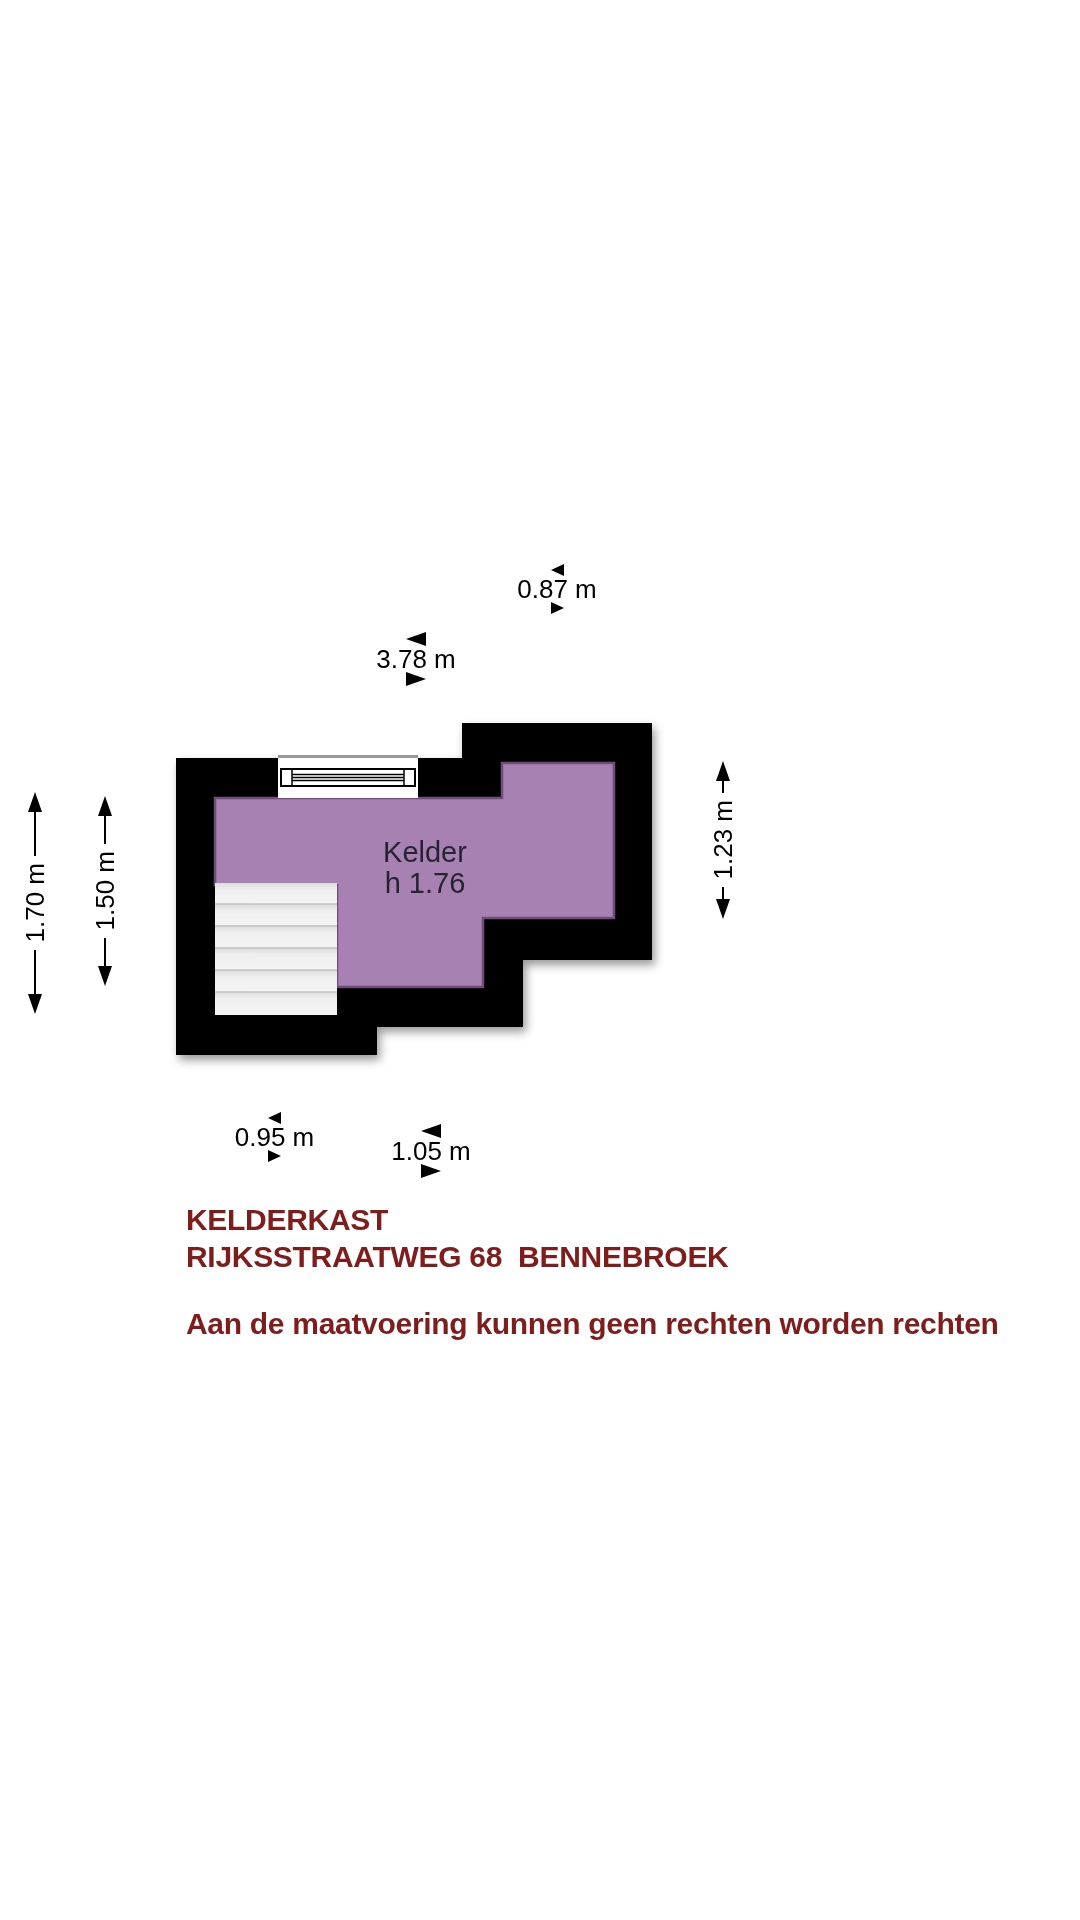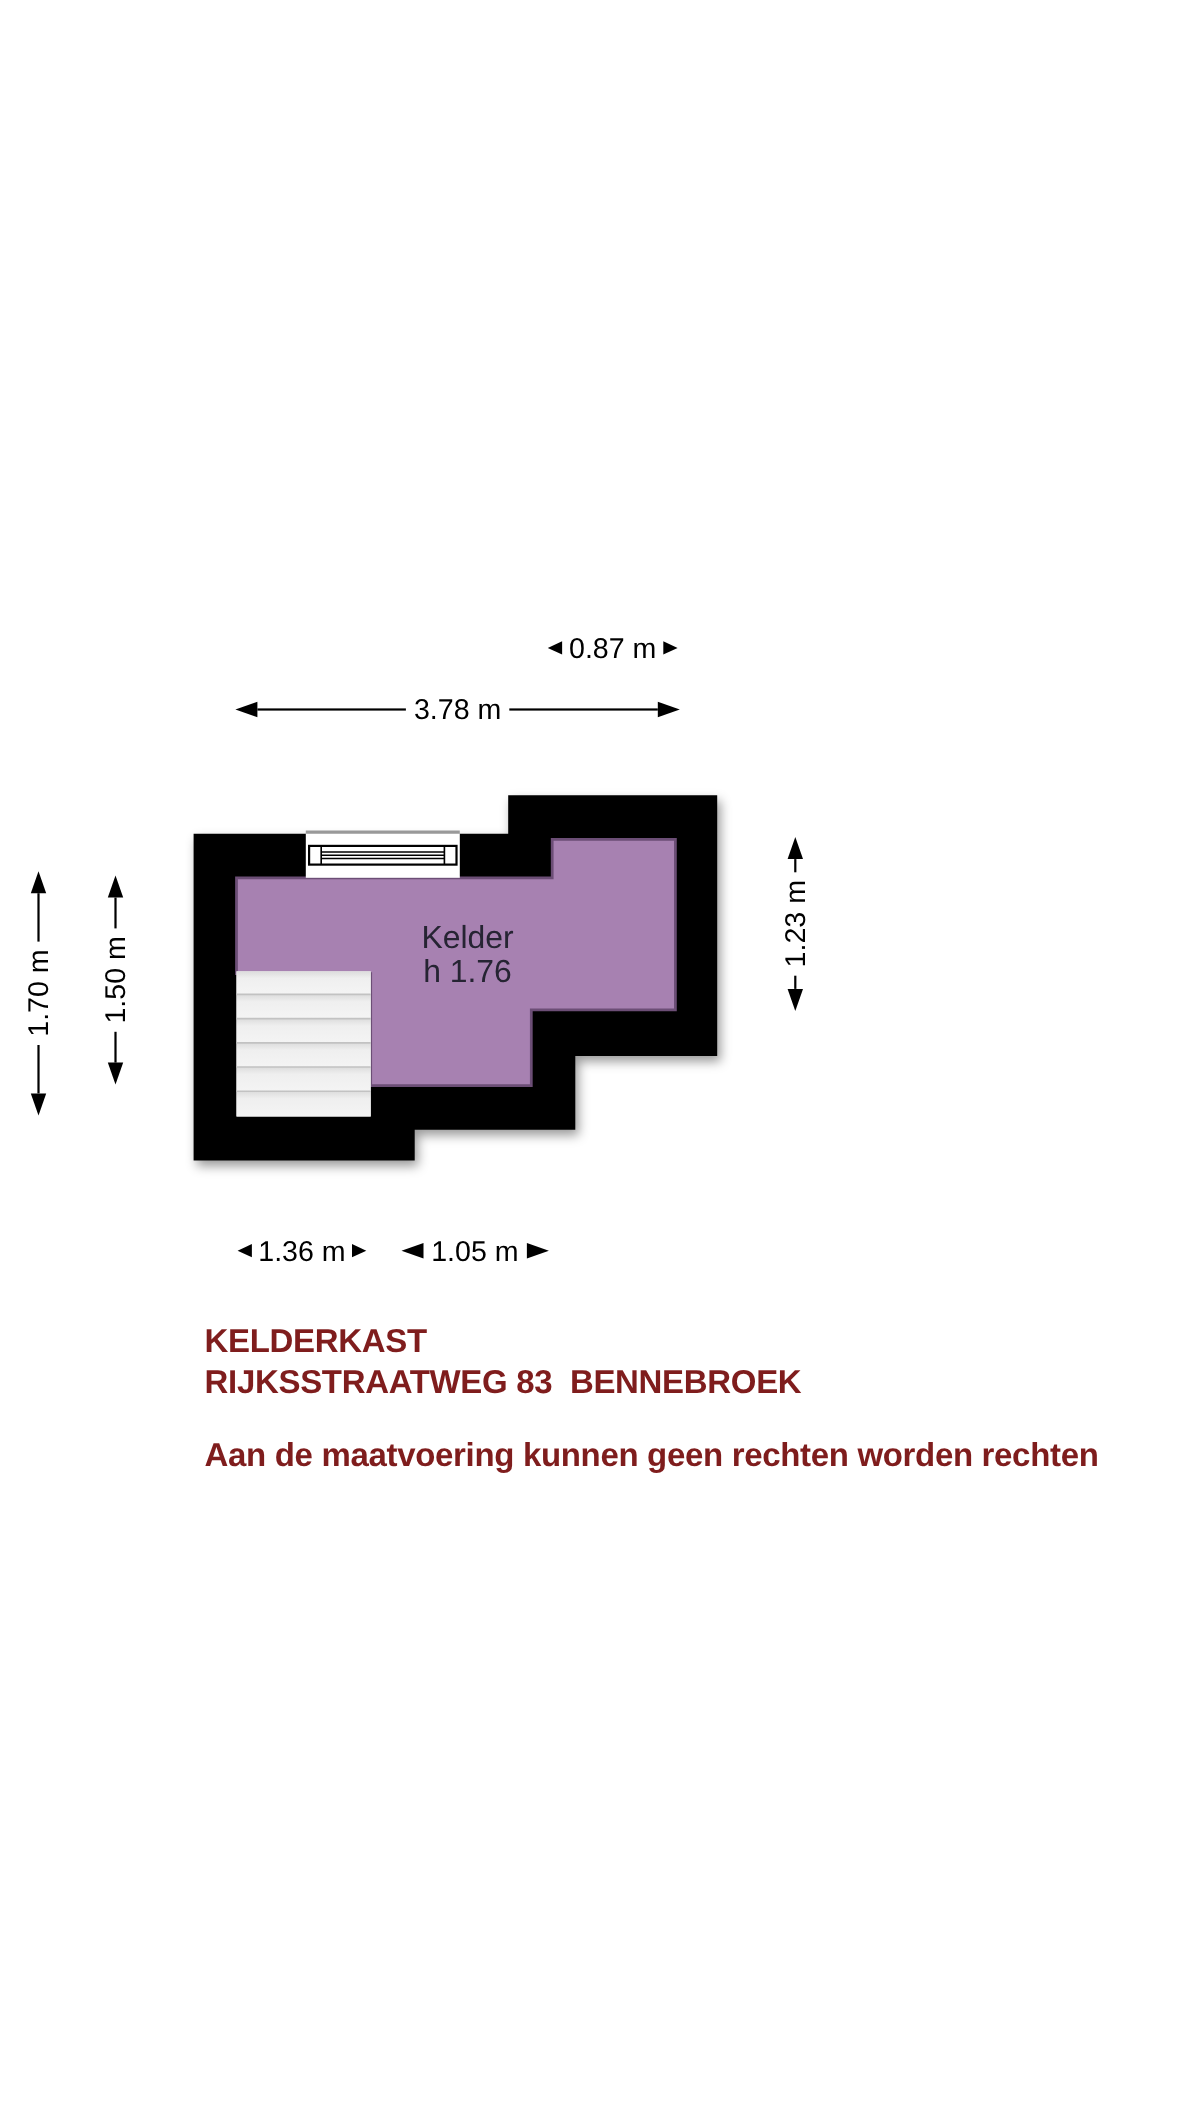--- a/index.html
+++ b/index.html
@@ -14,21 +14,21 @@
   .plan-svg{position:absolute;left:0;top:0}
 
   
   .dim{
     position:absolute;
     display:flex;
     align-items:center;
     font-size:26px;
     color:#000;
   }
-  .dim-h{}
+  .dim-h{flex-direction:column}
   .dim-v{flex-direction:column;width:44px}
   .dlabel{white-space:pre;line-height:1;padding:0 7px}
   .dim-v .dlabel{
     padding:7px 0;
     writing-mode:vertical-rl;
     transform:rotate(180deg);
   }
   .dline{flex:1 1 auto;height:2px;background:#000}
   .vline{flex:1 1 auto;width:2px;background:#000}
   .tri{width:0;height:0;flex:0 0 auto}
@@ -137,29 +137,29 @@
   <div class="dim dim-v" style="left:701px;top:761px;height:158px">
     <span class="tri tri-u"></span>
     <span class="vline"></span>
     <span class="dlabel">1.23 m</span>
     <span class="vline"></span>
     <span class="tri tri-d"></span>
   </div>
 
   <div class="dim dim-h small" style="left:213px;top:1124px;width:123px;height:26px">
     <span class="tri tri-l"></span>
-    <span class="dlabel">1.36 m</span>
+    <span class="dlabel">0.95 m</span>
     <span class="tri tri-r"></span>
   </div>
 
   <div class="dim dim-h" style="left:365px;top:1124px;width:132px;height:26px">
     <span class="tri tri-l"></span>
     <span class="dline"></span>
     <span class="dlabel">1.05 m</span>
     <span class="dline"></span>
     <span class="tri tri-r"></span>
   </div>
 
   <div class="footer-line" style="top:1205px">KELDERKAST</div>
-  <div class="footer-line" style="top:1242px">RIJKSSTRAATWEG 83  BENNEBROEK</div>
+  <div class="footer-line" style="top:1242px">RIJKSSTRAATWEG 68  BENNEBROEK</div>
   <div class="footer-line" style="top:1309px">Aan de maatvoering kunnen geen rechten worden rechten</div>
 
 </div>
 
 </body></html>

